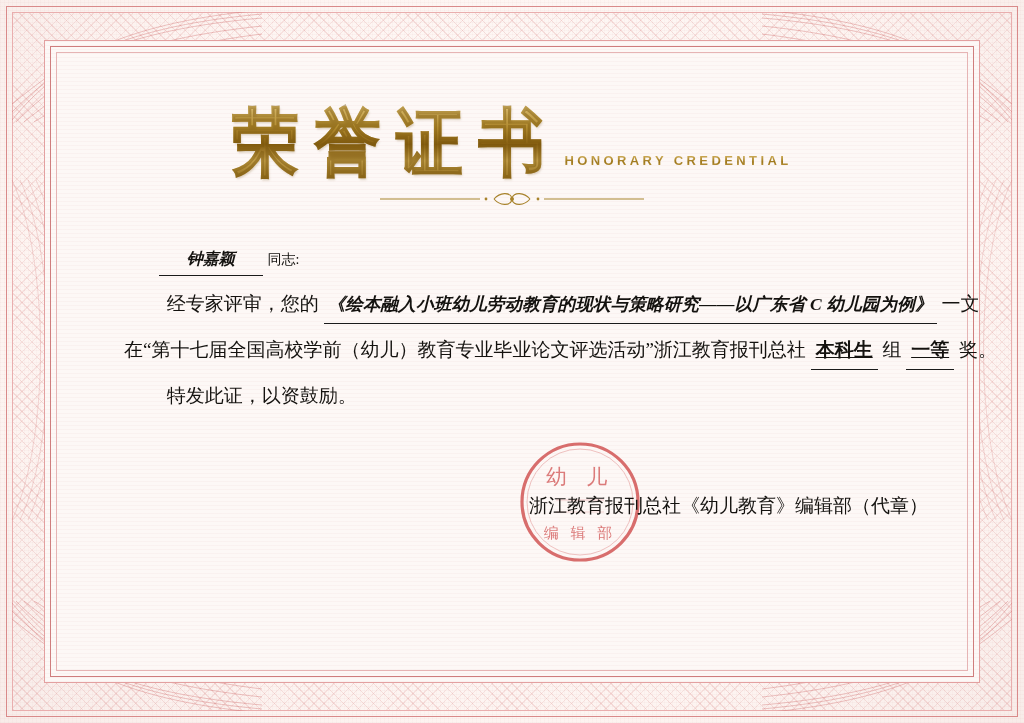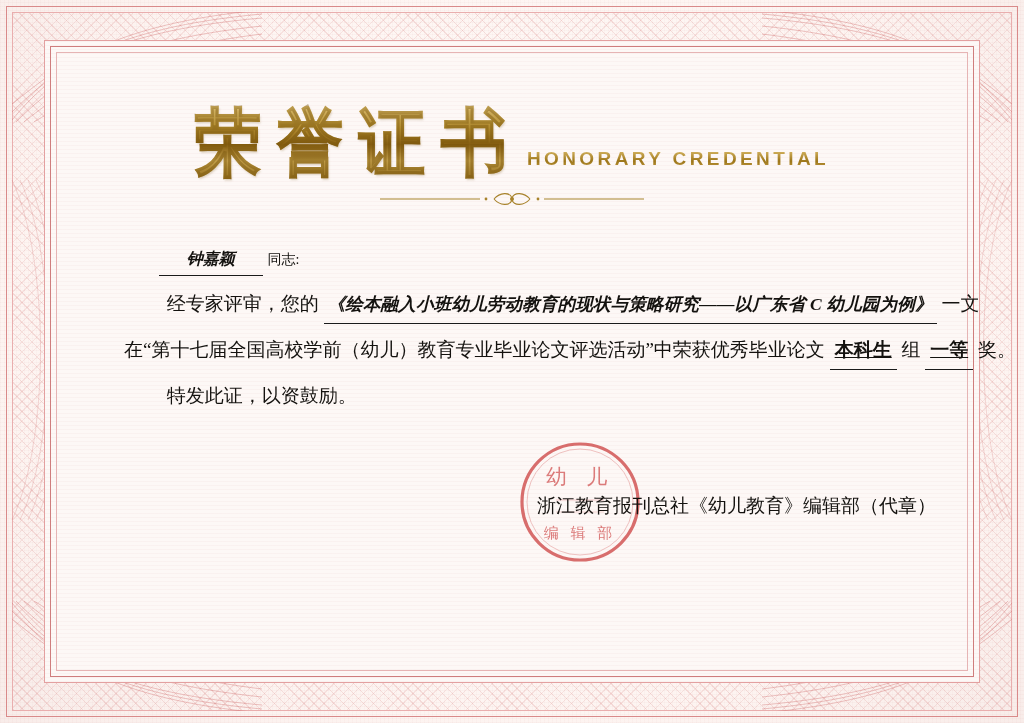--- a/index.html
+++ b/index.html
@@ -90,21 +90,21 @@
     background-clip: text;
     color: transparent;
     -webkit-text-stroke: 1px rgba(120,85,10,0.45);
     text-shadow: 1px 2px 2px rgba(120,85,20,0.25);
     display: inline-block;
     transform: scaleY(1.12);
   }
   .title-en {
     margin-top: 20px;
     font-family: "Liberation Sans", sans-serif;
-    font-size: 19px;
+    font-size: 13px;
     font-weight: 700;
     letter-spacing: 3.4px;
     background: linear-gradient(180deg, #e3c473 0%, #9c7519 60%, #caa54d 100%);
     -webkit-background-clip: text;
     background-clip: text;
     color: transparent;
     display: inline-block;
   }
   .divider {
     margin: 12px auto 0;
@@ -157,21 +157,21 @@
     border-bottom: 1.5px solid #1a1a1a;
     padding: 0 5px 1px;
     font-weight: 700;
     text-decoration: underline;
   }
   .u-level { min-width: 54px; text-align: center; }
   .u-rank { min-width: 40px; text-align: left; }
 
   .sign-block {
     position: absolute;
-    right: 28px;
+    right: 36px;
     top: 430px;
     text-align: center;
     font-size: 19px;
     color: #14120f;
     line-height: 1.85;
   }
   .sign-org { white-space: nowrap; }
   .sign-date { white-space: nowrap; }
 
   .seal {
@@ -296,21 +296,21 @@
       </div>
 
       <p class="para line">
         <span class="indent"></span>
         <span>经专家评审，您的</span>
         <span class="thesis">《绘本融入小班幼儿劳动教育的现状与策略研究——以广东省 C 幼儿园为例》</span>
         <span>一文</span>
       </p>
 
       <p class="para line">
-        <span>在“第十七届全国高校学前（幼儿）教育专业毕业论文评选活动”中荣获优秀毕业论文</span>
+        <span>在“第十七届全国高校学前（幼儿）教育专业毕业论文评选活动”浙江教育报刊总社</span>
         <span class="underline-slot u-level">本科生</span>
         <span>组</span>
         <span class="underline-slot u-rank">一等</span>
         <span>奖。</span>
       </p>
 
       <p class="para line">
         <span class="indent"></span>
         <span>特发此证，以资鼓励。</span>
       </p>

